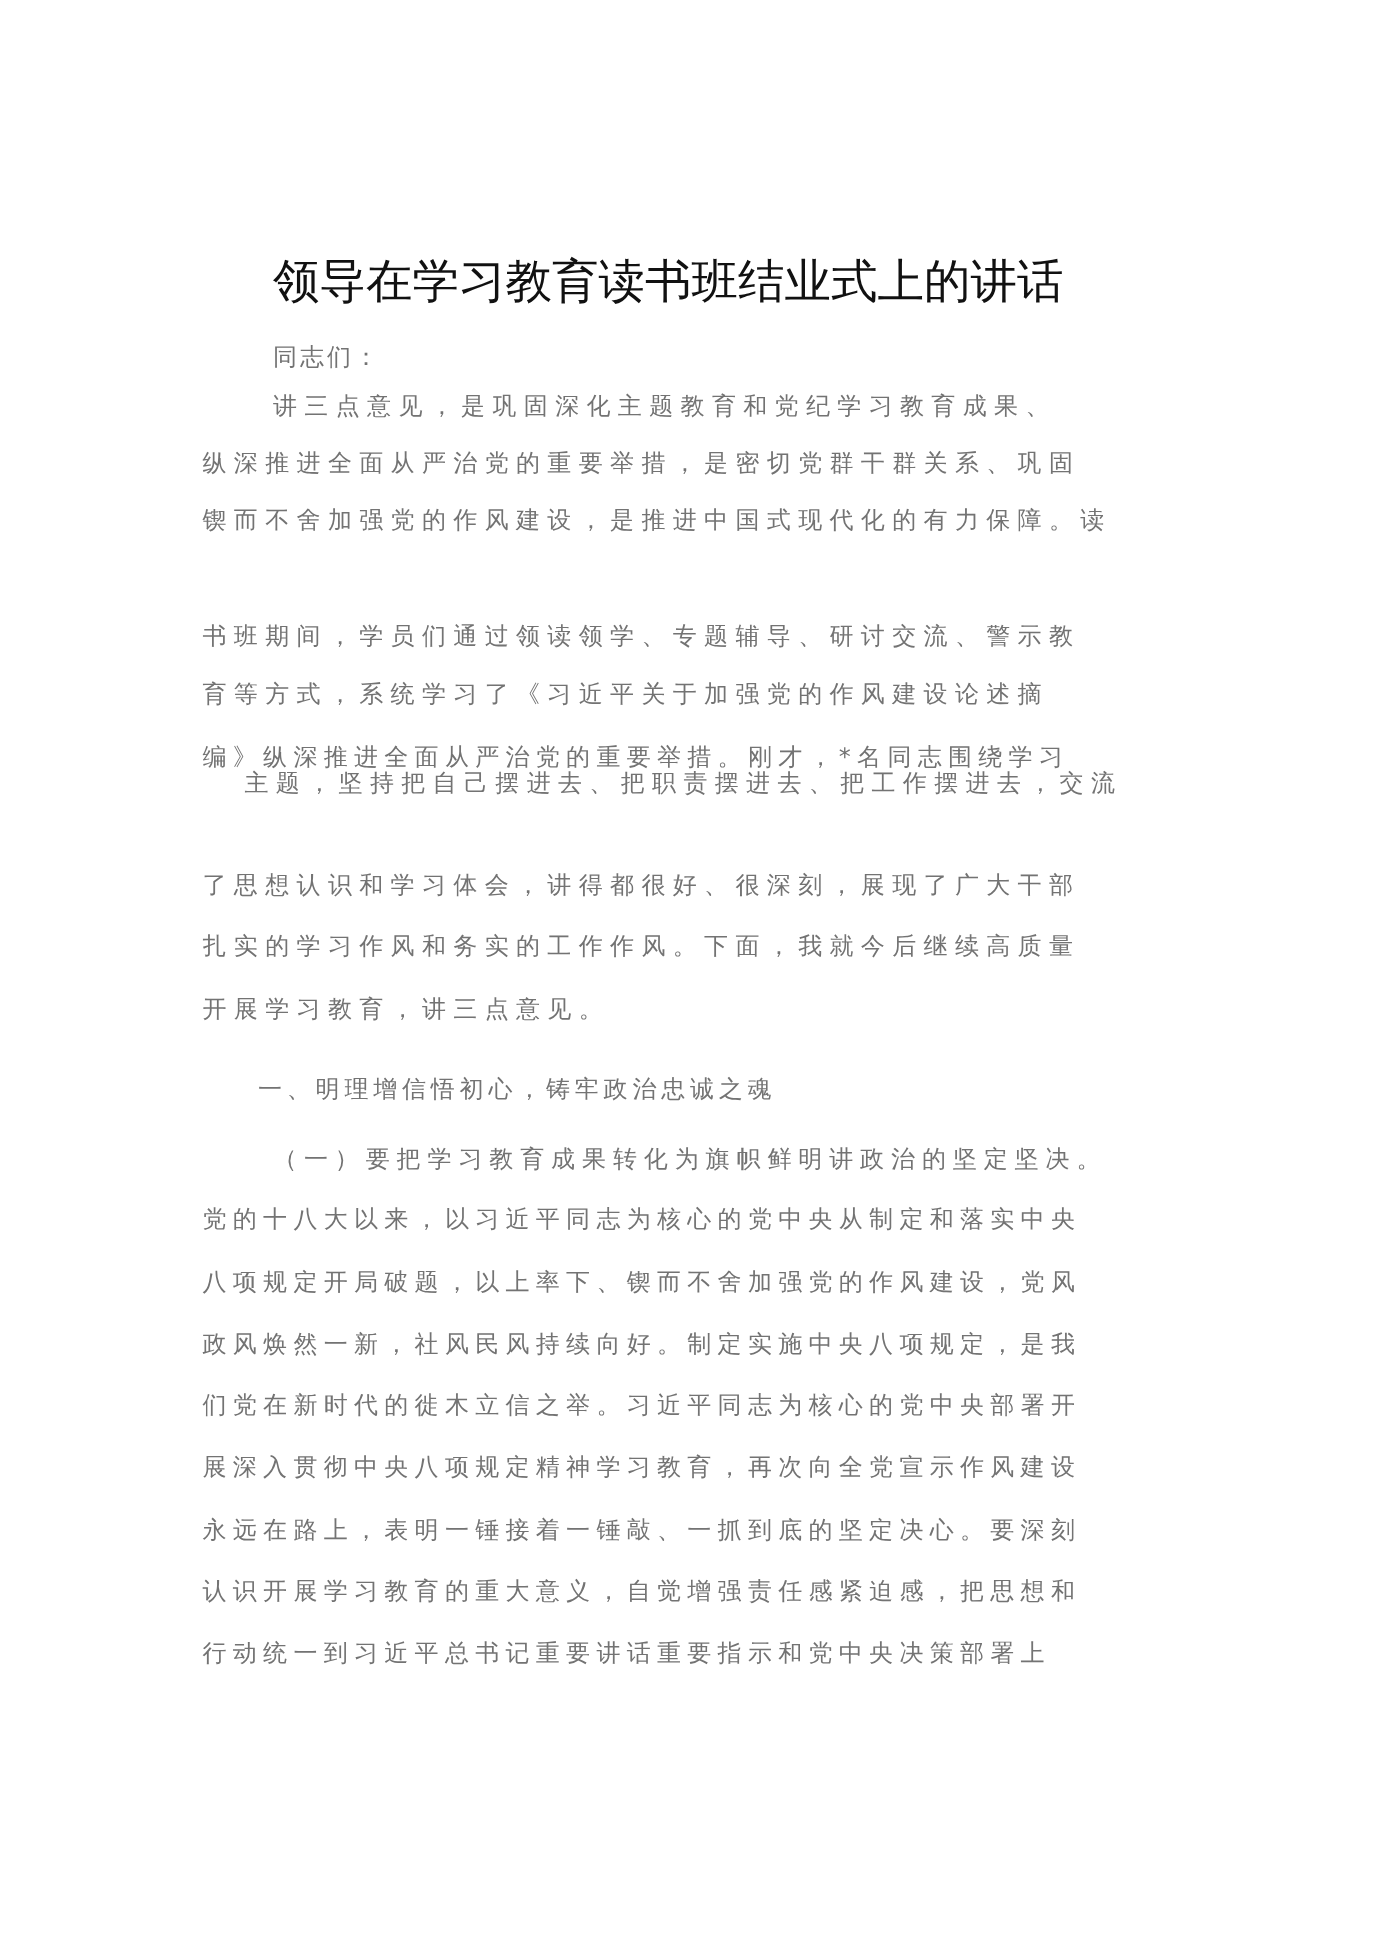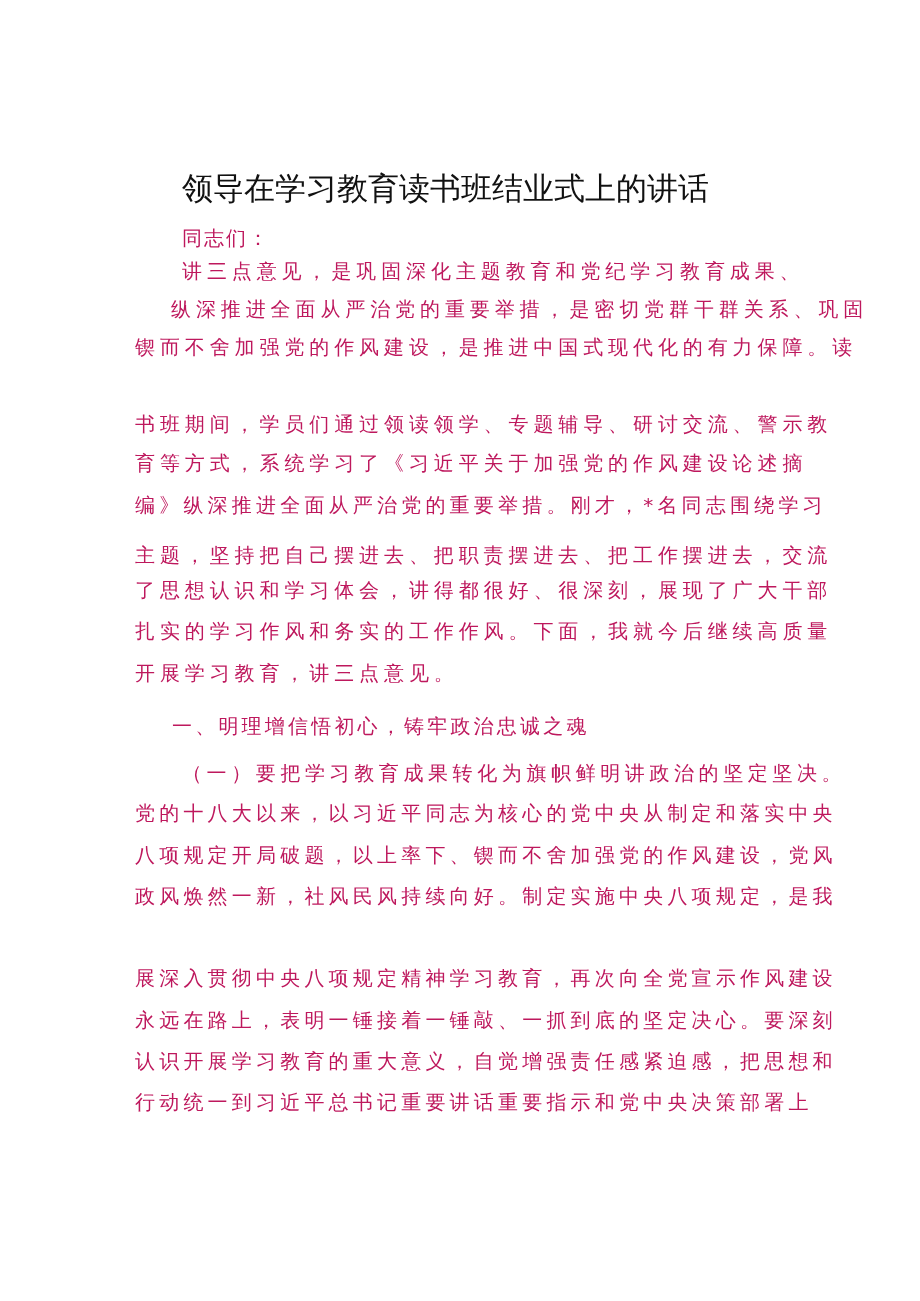--- a/index.html
+++ b/index.html
@@ -1,48 +1,49 @@
 <!DOCTYPE html>
 <html><head>
 <meta charset="utf-8">
 <style>
   html, body { margin: 0; padding: 0; background: #ffffff; }
   body { width: 920px; height: 1301px; position: relative; overflow: hidden;
          font-family: "DejaVu Sans", "Liberation Sans", sans-serif; color: #1a1a1a; }
   .page { position: absolute; left: 0; top: 0; width: 840px; height: 1301px; background: #fff; }
   .title { position: absolute; left: 182px; top: 166px; font-size: 31px; line-height: 44px;
            color: #111; white-space: nowrap; letter-spacing: 0px; }
-  .line { position: absolute; left: 135px; font-size: 20px; line-height: 30px; white-space: nowrap;
-          color: #be185d; letter-spacing: 4.9px; }
+  .line { position: absolute; left: 135px; font-size: 16px; line-height: 30px; white-space: nowrap;
+          color: #737373; letter-spacing: 4.9px; }
   .line.tight { letter-spacing: 4.2px; }
   .line.indent { left: 182px; }
   .line.indent2 { left: 172px; }
 </style>
 </head>
 <body>
 
 <div class="page">
   <div class="title">领导在学习教育读书班结业式上的讲话</div>
 
   <div class="line indent" style="top:223px;letter-spacing:2px;">同志们：</div>
 
   <div class="line indent" style="top:256px;">讲三点意见，是巩固深化主题教育和党纪学习教育成果、</div>
-  <div class="line" style="top:294px;margin-left:36px;">纵深推进全面从严治党的重要举措，是密切党群干群关系、巩固</div>
+  <div class="line" style="top:294px;">纵深推进全面从严治党的重要举措，是密切党群干群关系、巩固</div>
   <div class="line" style="top:332px;">锲而不舍加强党的作风建设，是推进中国式现代化的有力保障。读</div>
   <div class="line" style="top:409px;">书班期间，学员们通过领读领学、专题辅导、研讨交流、警示教</div>
   <div class="line" style="top:448px;">育等方式，系统学习了《习近平关于加强党的作风建设论述摘</div>
   <div class="line tight" style="top:490px;">编》纵深推进全面从严治党的重要举措。刚才，*名同志围绕学习</div>
-  <div class="line" style="top:540px;">主题，坚持把自己摆进去、把职责摆进去、把工作摆进去，交流</div>
+  <div class="line" style="top:507px;margin-left:28px;">主题，坚持把自己摆进去、把职责摆进去、把工作摆进去，交流</div>
   <div class="line" style="top:575px;">了思想认识和学习体会，讲得都很好、很深刻，展现了广大干部</div>
   <div class="line" style="top:616px;">扎实的学习作风和务实的工作作风。下面，我就今后继续高质量</div>
   <div class="line" style="top:658px;">开展学习教育，讲三点意见。</div>
 
   <div class="line indent2" style="top:711px;letter-spacing:3.2px;">一、明理增信悟初心，铸牢政治忠诚之魂</div>
 
   <div class="line indent" style="top:758px;letter-spacing:4.6px;">（一）要把学习教育成果转化为旗帜鲜明讲政治的坚定坚决。</div>
   <div class="line tight" style="top:798px;">党的十八大以来，以习近平同志为核心的党中央从制定和落实中央</div>
   <div class="line tight" style="top:840px;">八项规定开局破题，以上率下、锲而不舍加强党的作风建设，党风</div>
   <div class="line tight" style="top:881px;">政风焕然一新，社风民风持续向好。制定实施中央八项规定，是我</div>
+  <div class="line tight" style="top:922px;">们党在新时代的徙木立信之举。习近平同志为核心的党中央部署开</div>
   <div class="line tight" style="top:963px;">展深入贯彻中央八项规定精神学习教育，再次向全党宣示作风建设</div>
   <div class="line tight" style="top:1005px;">永远在路上，表明一锤接着一锤敲、一抓到底的坚定决心。要深刻</div>
   <div class="line tight" style="top:1046px;">认识开展学习教育的重大意义，自觉增强责任感紧迫感，把思想和</div>
   <div class="line tight" style="top:1087px;text-align:center;">行动统一到习近平总书记重要讲话重要指示和党中央决策部署上</div>
 </div>
 
 </body></html>

